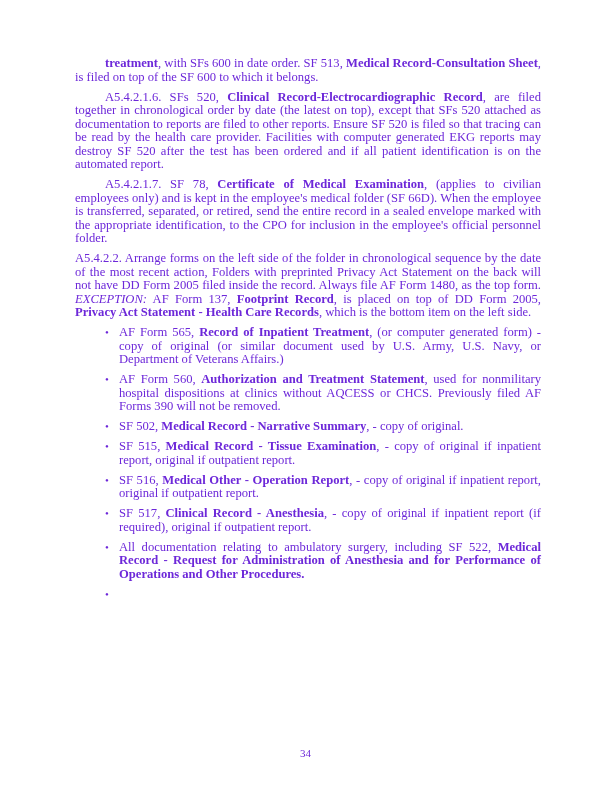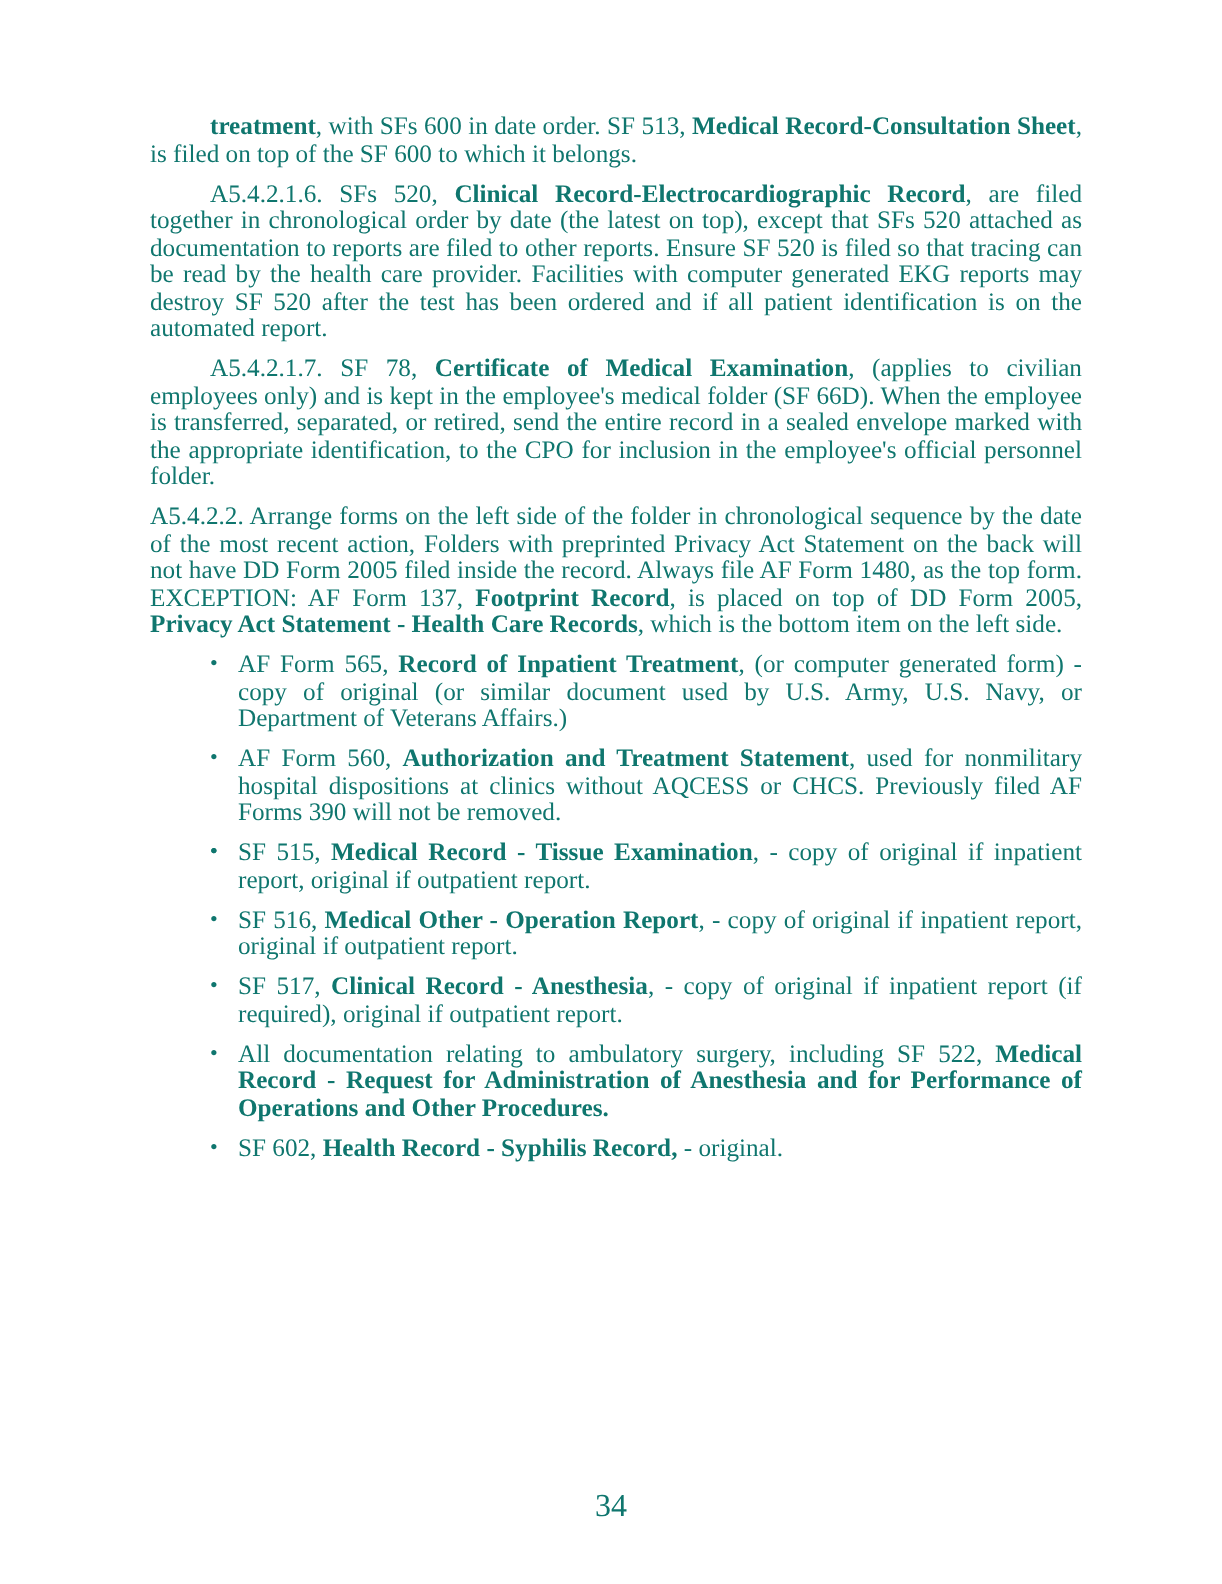--- a/index.html
+++ b/index.html
@@ -9,21 +9,21 @@
   }
   .page {
     position: relative;
     width: 611px;
     height: 792px;
     background: #ffffff;
     overflow: hidden;
     font-family: "Liberation Serif", "DejaVu Serif", serif;
     font-size: 12.6px;
     line-height: 13.5px;
-    color: #0f766e;
+    color: #6d28d9;
   }
   .content {
     position: absolute;
     left: 75px;
     top: 57px;
     width: 466px;
     text-align: justify;
   }
   .para {
     margin: 0 0 6.5px 0;
@@ -36,42 +36,42 @@
     margin: 0 0 6.5px 30px;
     padding-left: 14px;
   }
   .bullet .marker {
     position: absolute;
     left: 0;
     top: 0;
     font-size: 11px;
   }
   .b { font-weight: bold; }
-  .i { }
+  .i { font-style: italic; }
   .footer {
     position: absolute;
     left: 0;
     right: 0;
     top: 747px;
     text-align: center;
-    font-size: 16px;
+    font-size: 11px;
   }
 </style>
 </head>
 <body>
 
 <div class="page">
   <div class="content" id="content">
       <p class="para indent"><span class="b">treatment</span><span>, with SFs 600 in date order. SF 513, </span><span class="b">Medical Record-Consultation Sheet</span><span>, is filed on top of the SF 600 to which it belongs.</span></p>
       <p class="para indent"><span>A5.4.2.1.6. SFs 520, </span><span class="b">Clinical Record-Electrocardiographic Record</span><span>, are filed together in chronological order by date (the latest on top), except that SFs 520 attached as documentation to reports are filed to other reports. Ensure SF 520 is filed so that tracing can be read by the health care provider. Facilities with computer generated EKG reports may destroy SF 520 after the test has been ordered and if all patient identification is on the automated report.</span></p>
       <p class="para indent"><span>A5.4.2.1.7. SF 78, </span><span class="b">Certificate of Medical Examination</span><span>, (applies to civilian employees only) and is kept in the employee's medical folder (SF 66D). When the employee is transferred, separated, or retired, send the entire record in a sealed envelope marked with the appropriate identification, to the CPO for inclusion in the employee's official personnel folder.</span></p>
       <p class="para"><span>A5.4.2.2. Arrange forms on the left side of the folder in chronological sequence by the date of the most recent action, Folders with preprinted Privacy Act Statement on the back will not have DD Form 2005 filed inside the record. Always file AF Form 1480, as the top form. </span><span class="i">EXCEPTION:</span><span> AF Form 137, </span><span class="b">Footprint Record</span><span>, is placed on top of DD Form 2005, </span><span class="b">Privacy Act Statement - Health Care Records</span><span>, which is the bottom item on the left side.</span></p>
       <div class="bullet"><span class="marker">•</span><span><span>AF Form 565, </span><span class="b">Record of Inpatient Treatment</span><span>, (or computer generated form) - copy of original (or similar document used by U.S. Army, U.S. Navy, or Department of Veterans Affairs.)</span></span></div>
       <div class="bullet"><span class="marker">•</span><span><span>AF Form 560, </span><span class="b">Authorization and Treatment Statement</span><span>, used for nonmilitary hospital dispositions at clinics without AQCESS or CHCS. Previously filed AF Forms 390 will not be removed.</span></span></div>
-      <div class="bullet"><span class="marker">•</span></div>
+      <div class="bullet"><span class="marker">•</span><span><span>SF 502, </span><span class="b">Medical Record - Narrative Summary</span><span>, - copy of original.</span></span></div>
       <div class="bullet"><span class="marker">•</span><span><span>SF 515, </span><span class="b">Medical Record - Tissue Examination</span><span>, - copy of original if inpatient report, original if outpatient report.</span></span></div>
       <div class="bullet"><span class="marker">•</span><span><span>SF 516, </span><span class="b">Medical Other - Operation Report</span><span>, - copy of original if inpatient report, original if outpatient report.</span></span></div>
       <div class="bullet"><span class="marker">•</span><span><span>SF 517, </span><span class="b">Clinical Record - Anesthesia</span><span>, - copy of original if inpatient report (if required), original if outpatient report.</span></span></div>
       <div class="bullet"><span class="marker">•</span><span><span>All documentation relating to ambulatory surgery, including SF 522, </span><span class="b">Medical Record - Request for Administration of Anesthesia and for Performance of Operations and Other Procedures.</span></span></div>
-      <div class="bullet"><span class="marker">•</span><span><span>SF 602, </span><span class="b">Health Record - Syphilis Record,</span><span> - original.</span></span></div>
+      <div class="bullet"><span class="marker">•</span></div>
     </div>
   <div class="footer">34</div>
 </div>
 
 </body></html>

